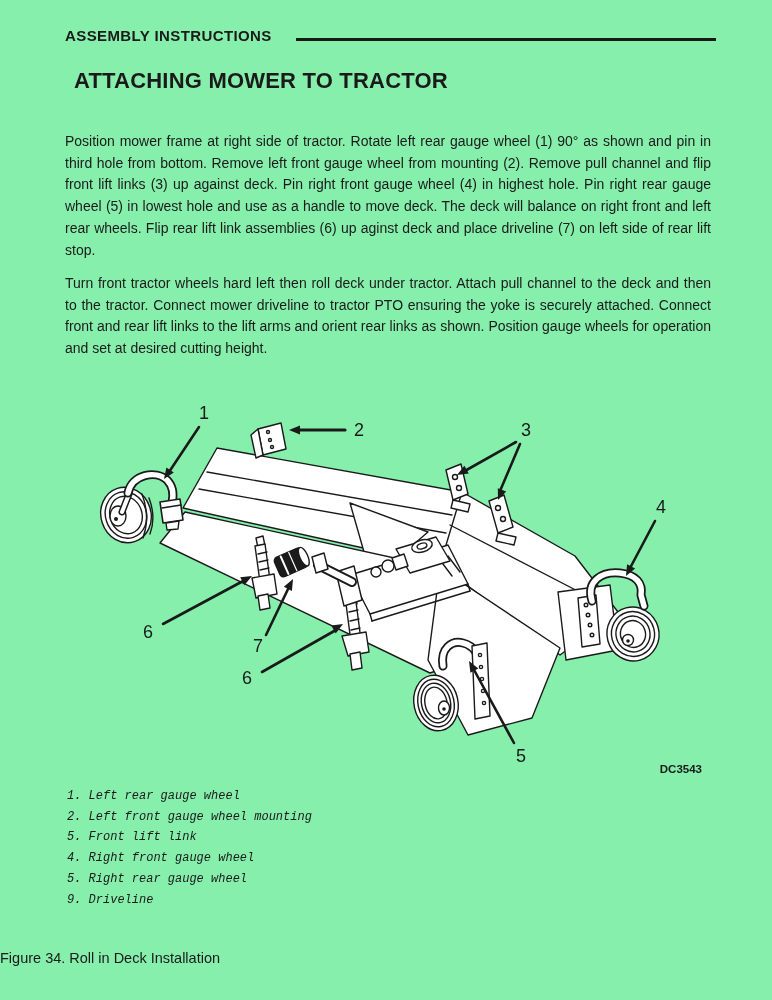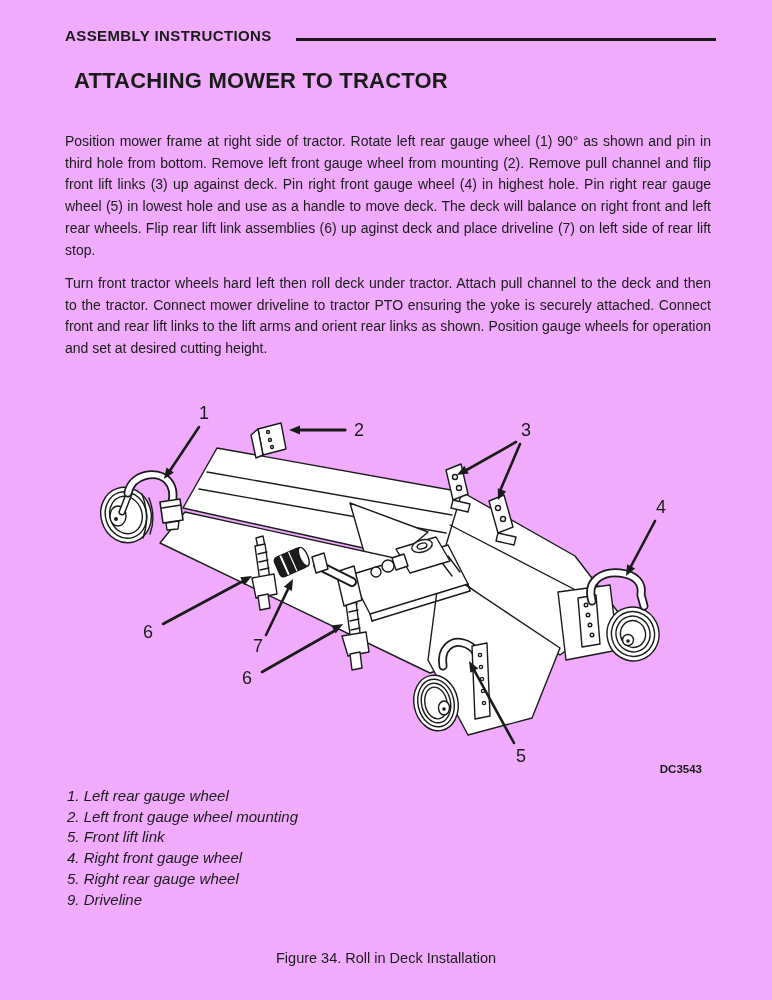--- a/index.html
+++ b/index.html
@@ -1,17 +1,17 @@
 <!DOCTYPE html>
 <html><head>
 <meta charset="utf-8">
 <style>
   html,body{margin:0;padding:0;background:#e8e8e8;}
   .page{
-    position:relative;width:772px;height:1000px;background:#f0abfc;
+    position:relative;width:772px;height:1000px;background:#86efac;
     font-family:"Liberation Sans",sans-serif;color:#1a1a1a;overflow:hidden;
     margin:0 auto;
   }
   .section-header{
     position:absolute;left:65px;top:27px;font-size:15px;font-weight:700;
     letter-spacing:0.4px;white-space:nowrap;
   }
   .header-rule{
     position:absolute;left:296px;top:38px;width:420px;height:2.5px;background:#191919;
   }
@@ -22,24 +22,24 @@
   .body-text{
     position:absolute;left:65px;width:646px;margin:0;font-size:14px;
     line-height:21.7px;text-align:justify;text-justify:inter-word;
   }
   .p1{top:100px;margin-top:31px;}
   .p2{top:273px;}
   .figure-svg{position:absolute;left:0;top:388px;}
   .figure-svg text{font-family:"Liberation Sans",sans-serif;fill:#1a1a1a;}
   .callout-num{font-size:18px;}
   .figure-code{font-size:11.5px;font-weight:700;}
-  .legend{position:absolute;left:67px;top:786px;font-style:italic;font-size:15px;line-height:20.7px;}
+  .legend{position:absolute;left:67px;top:786px;font-style:italic;font-size:12px;line-height:20.7px;font-family:Liberation Mono, monospace;}
   .legend-item{white-space:nowrap;}
   .figure-caption{
-    position:absolute;left:0;top:950px;width:772px;text-align:center;font-size:14.5px;
+    position:absolute;left:0;top:950px;width:772px;text-align:left;font-size:14.5px;
   }
 </style>
 </head>
 <body>
 
 <div class="page">
 
   <span class="section-header">ASSEMBLY INSTRUCTIONS</span>
   <div class="header-rule"></div>
 

